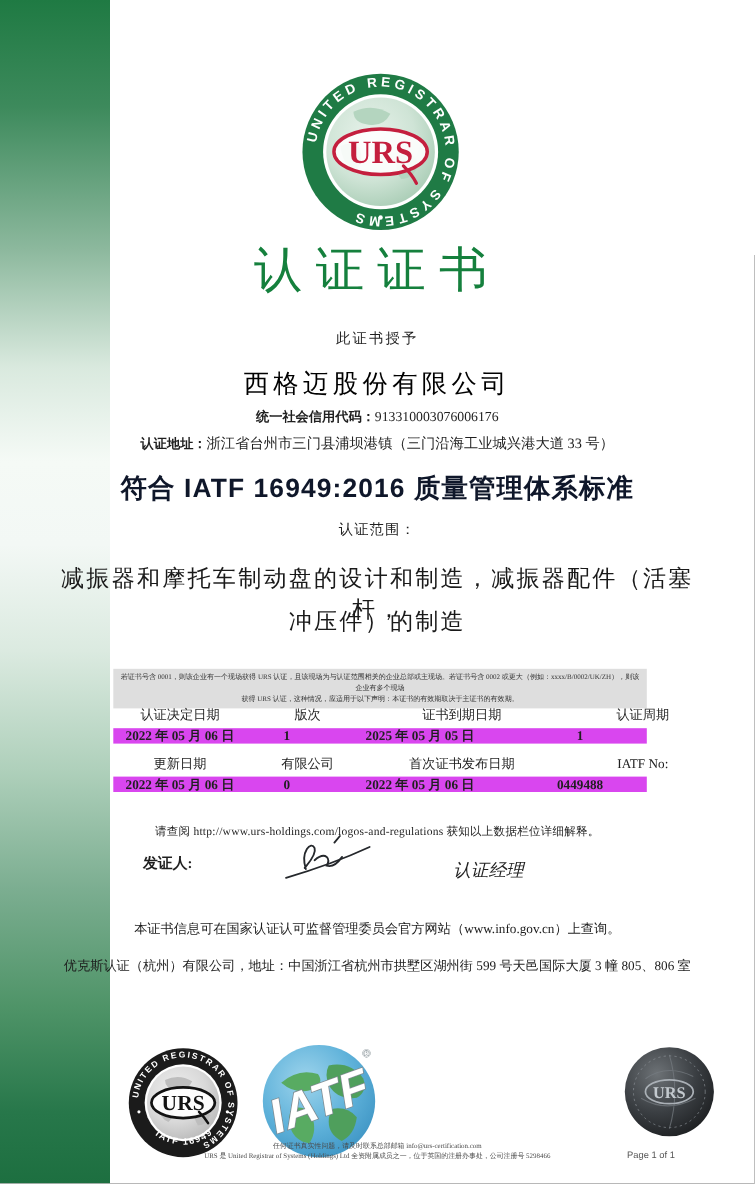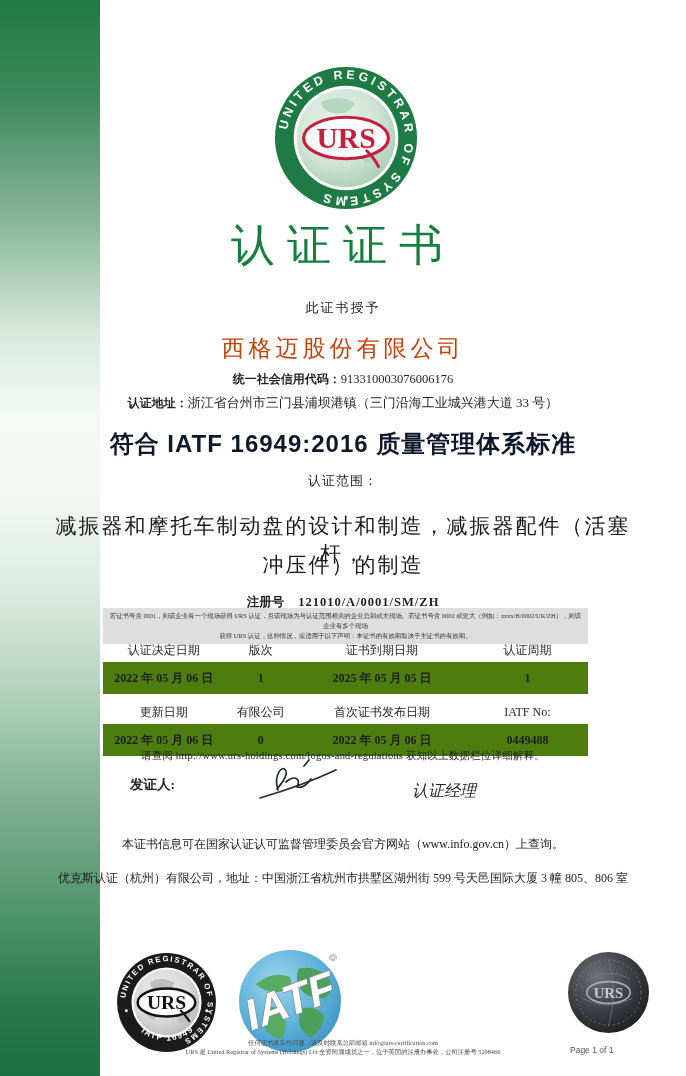--- a/index.html
+++ b/index.html
@@ -12,38 +12,38 @@
     position:absolute;left:0;top:0;width:100px;height:1076px;
     background:linear-gradient(to bottom,
       #1f7a43 0%, #3d8a5c 9%, #8cb89d 21%, #d9e9de 31%, #f5faf6 39%,
       #f3f8f5 46%, #dbeae0 55%, #afd0bb 65%, #7cae91 75%, #4f9468 85%,
       #27774a 94%, #1d6f40 100%);
   }
   .abs{position:absolute;}
   .ctr{left:40px;width:606px;text-align:center;}
   .title{font-size:44px;letter-spacing:12px;color:#15803d;}
   .awarded{font-size:13px;letter-spacing:2px;}
-  .company{font-size:23px;letter-spacing:4px;color:#c2410c;}
+  .company{font-size:23px;letter-spacing:4px;color:#000000;}
   .codeline{font-size:12.5px;}
   .codeline b,.addr b{font-family:"Liberation Sans","DejaVu Sans",sans-serif;font-size:12px;}
   .addr{font-size:13px;}
   .standard{font-size:24px;font-weight:bold;font-family:"Liberation Sans","DejaVu Sans",sans-serif;letter-spacing:1px;color:#0f172a;}
   .scopelabel{font-size:13px;letter-spacing:1px;}
   .scope{font-size:21px;letter-spacing:2px;color:#1a1a1a;}
   .regline{font-size:12.5px;}
   .regline .reglabel{font-weight:bold;margin-right:14px;}
   .regline .regval{font-weight:bold;letter-spacing:1px;}
   .noteband{
     left:103px;width:485px;background:#dedede;color:#333;
     font-size:6.4px;line-height:1.55;text-align:center;padding:3px 4px;box-sizing:border-box;
   }
   .ctable{left:103px;width:485px;}
   .trow{display:flex;align-items:center;}
-  .trow.th{height:20px;margin-bottom:2px;}
-  .trow.tv{height:32px;margin-bottom:8px;background:#4d7c0f;font-weight:bold;}
+  .trow.th{height:20px;margin-bottom:2px;gap:19px;}
+  .trow.tv{height:14px;margin-bottom:8px;background:#d946ef;font-weight:bold;}
   .tcell{text-align:center;font-size:12px;}
   .c1{flex:0 0 25%;} .c2{flex:0 0 15%;} .c3{flex:0 0 35%;} .c4{flex:0 0 25%;}
   .lookup{font-size:10.5px;letter-spacing:0.2px;}
   .issuerlabel{font-size:13.5px;font-weight:bold;font-family:Liberation Serif, serif;}
   .role{font-size:16px;font-style:italic;}
   .info{font-size:12px;color:#1c1c1c;}
   .fineprint{font-size:6.3px;color:#4a4a4a;line-height:1.5;}
   .pagenum{font-size:8.5px;color:#555;font-family:"Liberation Sans","DejaVu Sans",sans-serif;}
   svg{display:block;}
   .seal-text{font-family:"Liberation Sans","DejaVu Sans",sans-serif;font-weight:bold;}
@@ -97,23 +97,20 @@
     <b>认证地址：</b><span>浙江省台州市三门县浦坝港镇（三门沿海工业城兴港大道 33 号）</span>
   </div>
 
   <div class="abs ctr standard" style="top:428px;">符合 IATF 16949:2016 质量管理体系标准</div>
 
   <div class="abs ctr scopelabel" style="top:472px;">认证范围：</div>
 
   <div class="abs ctr scope" style="top:512px;">减振器和摩托车制动盘的设计和制造，减振器配件（活塞杆，</div>
   <div class="abs ctr scope" style="top:551px;">冲压件）的制造</div>
 
-  <div class="abs ctr regline" style="top:594px;">
-    <span class="reglabel">注册号</span><span class="regval">121010/A/0001/SM/ZH</span>
-  </div>
 
   <div class="abs noteband" style="top:608px;">
     <div>若证书号含 0001，则该企业有一个现场获得 URS 认证，且该现场为与认证范围相关的企业总部或主现场。若证书号含 0002 或更大（例如：xxxx/B/0002/UK/ZH），则该企业有多个现场</div>
     <div>获得 URS 认证，这种情况，应适用于以下声明：本证书的有效期取决于主证书的有效期。</div>
   </div>
 
   <div class="abs ctable" style="top:640px;">
     <div class="trow th">
       <div class="tcell c1">认证决定日期</div>
       <div class="tcell c2">版次</div>

